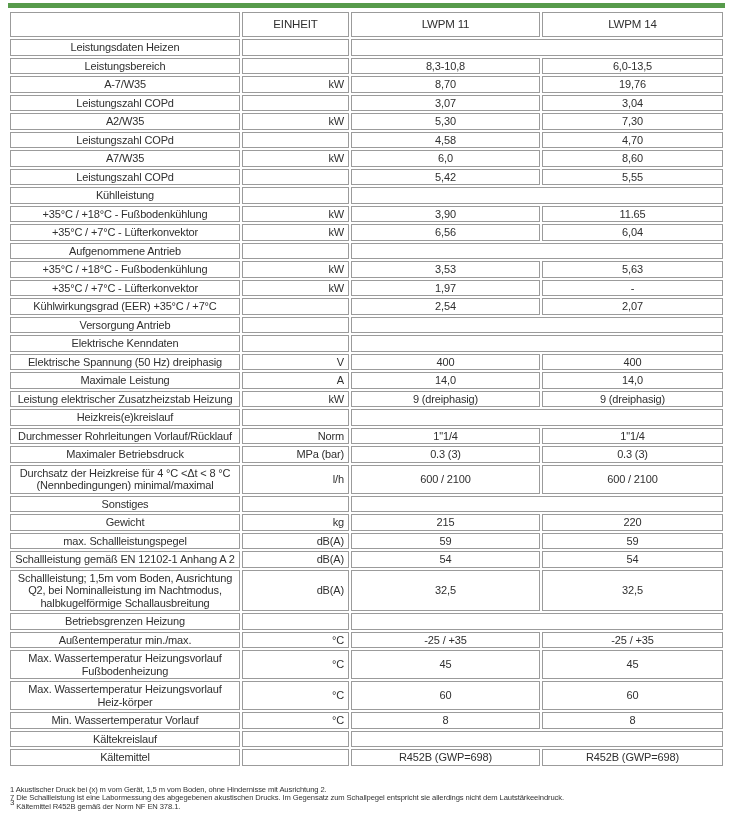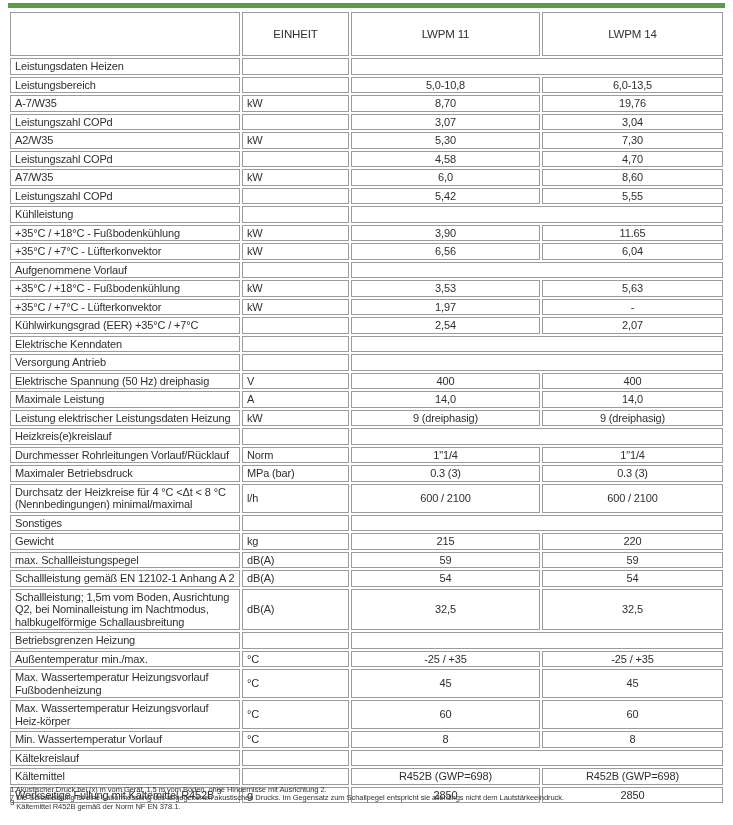--- a/index.html
+++ b/index.html
@@ -11,26 +11,26 @@
   .green-bar{position:absolute;left:8px;top:3px;width:717px;height:5px;background:#579b4b;}
   table.spec{
     position:absolute;left:8px;top:10px;width:717px;
     border-collapse:separate;border-spacing:2px;table-layout:fixed;
     font-size:11px;line-height:12.5px;letter-spacing:-0.15px;
   }
   table.spec td, table.spec th{
     box-sizing:border-box;border:1px solid #9b9b9b;background:#ffffff;
     padding:1px 4px;vertical-align:middle;font-weight:normal;
   }
-  table.spec th{height:44px;text-align:center;font-size:11.5px;}
+  table.spec th{height:25px;text-align:center;font-size:11.5px;}
   th.blank{border:none;background:transparent;}
   th.unit-h{background:#ececec;}
   table.spec td{height:16px;}
-  td.c-label{text-align:left;padding-left:6px;}
-  td.c-unit{background:#ececec;text-align:left;margin-left:14px;}
+  td.c-label{text-align:center;padding-left:6px;}
+  td.c-unit{background:#ececec;text-align:right;margin-left:14px;}
   td.c-val{text-align:center;}
   sup{font-size:8px;line-height:0;}
   .footnotes{
     position:absolute;left:10px;top:786px;width:715px;
     font-size:7.6px;line-height:8.3px;color:#333;letter-spacing:-0.1px;
   }
   .footnotes .fn{white-space:nowrap;}
 </style>
 </head>
 <body>
@@ -55,21 +55,21 @@
   <tbody>
   <tr>
     <td class="c-label">Leistungsdaten Heizen</td>
     <td class="c-unit"></td>
     <td class="c-val" colspan="2"></td>
   </tr>
 
   <tr>
     <td class="c-label">Leistungsbereich</td>
     <td class="c-unit"></td>
-    <td class="c-val">5,0-10,8</td>
+    <td class="c-val">8,3-10,8</td>
     <td class="c-val">6,0-13,5</td>
   </tr>
 
   <tr>
     <td class="c-label">A-7/W35</td>
     <td class="c-unit">kW</td>
     <td class="c-val">8,70</td>
     <td class="c-val">19,76</td>
   </tr>
 
@@ -122,21 +122,21 @@
   </tr>
 
   <tr>
     <td class="c-label">+35°C / +7°C - Lüfterkonvektor</td>
     <td class="c-unit">kW</td>
     <td class="c-val">6,56</td>
     <td class="c-val">6,04</td>
   </tr>
 
   <tr>
-    <td class="c-label">Aufgenommene Vorlauf</td>
+    <td class="c-label">Aufgenommene Antrieb</td>
     <td class="c-unit"></td>
     <td class="c-val" colspan="2"></td>
   </tr>
 
   <tr>
     <td class="c-label">+35°C / +18°C - Fußbodenkühlung</td>
     <td class="c-unit">kW</td>
     <td class="c-val">3,53</td>
     <td class="c-val">5,63</td>
   </tr>
@@ -149,47 +149,47 @@
   </tr>
 
   <tr>
     <td class="c-label">Kühlwirkungsgrad (EER) +35°C / +7°C</td>
     <td class="c-unit"></td>
     <td class="c-val">2,54</td>
     <td class="c-val">2,07</td>
   </tr>
 
   <tr>
+    <td class="c-label">Versorgung Antrieb</td>
+    <td class="c-unit"></td>
+    <td class="c-val" colspan="2"></td>
+  </tr>
+
+  <tr>
     <td class="c-label">Elektrische Kenndaten</td>
-    <td class="c-unit"></td>
-    <td class="c-val" colspan="2"></td>
-  </tr>
-
-  <tr>
-    <td class="c-label">Versorgung Antrieb</td>
     <td class="c-unit"></td>
     <td class="c-val" colspan="2"></td>
   </tr>
 
   <tr>
     <td class="c-label">Elektrische Spannung (50 Hz) dreiphasig</td>
     <td class="c-unit">V</td>
     <td class="c-val">400</td>
     <td class="c-val">400</td>
   </tr>
 
   <tr>
     <td class="c-label">Maximale Leistung</td>
     <td class="c-unit">A</td>
     <td class="c-val">14,0</td>
     <td class="c-val">14,0</td>
   </tr>
 
   <tr>
-    <td class="c-label">Leistung elektrischer Leistungsdaten Heizung</td>
+    <td class="c-label">Leistung elektrischer Zusatzheizstab Heizung</td>
     <td class="c-unit">kW</td>
     <td class="c-val">9 (dreiphasig)</td>
     <td class="c-val">9 (dreiphasig)</td>
   </tr>
 
   <tr>
     <td class="c-label">Heizkreis(e)kreislauf</td>
     <td class="c-unit"></td>
     <td class="c-val" colspan="2"></td>
   </tr>
@@ -289,26 +289,20 @@
     <td class="c-val" colspan="2"></td>
   </tr>
 
   <tr>
     <td class="c-label">Kältemittel</td>
     <td class="c-unit"></td>
     <td class="c-val">R452B (GWP=698)</td>
     <td class="c-val">R452B (GWP=698)</td>
   </tr>
 
-  <tr>
-    <td class="c-label">Werkseitige Füllung mit Kältemittel R452B <sup>3</sup></td>
-    <td class="c-unit">g</td>
-    <td class="c-val">2850</td>
-    <td class="c-val">2850</td>
-  </tr>
 </tbody>
 </table>
 
 <div class="footnotes">
     <div class="fn">1 Akustischer Druck bei (x) m vom Gerät, 1,5 m vom Boden, ohne Hindernisse mit Ausrichtung 2.</div>
     <div class="fn">7 Die Schallleistung ist eine Labormessung des abgegebenen akustischen Drucks. Im Gegensatz zum Schallpegel entspricht sie allerdings nicht dem Lautstärkeeindruck.</div>
     <div class="fn"><sup>3</sup> Kältemittel R452B gemäß der Norm NF EN 378.1.</div>
   </div>
 
 </body></html>

